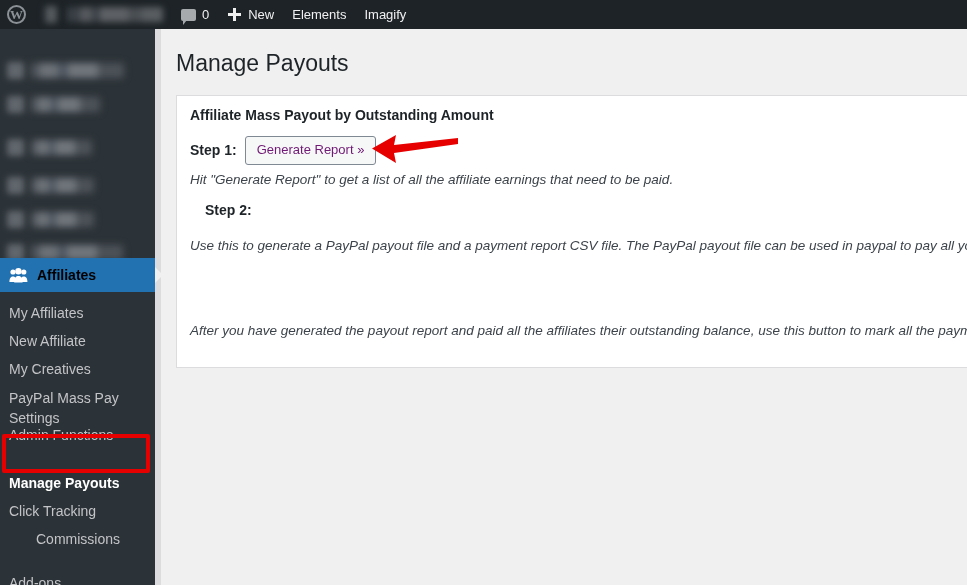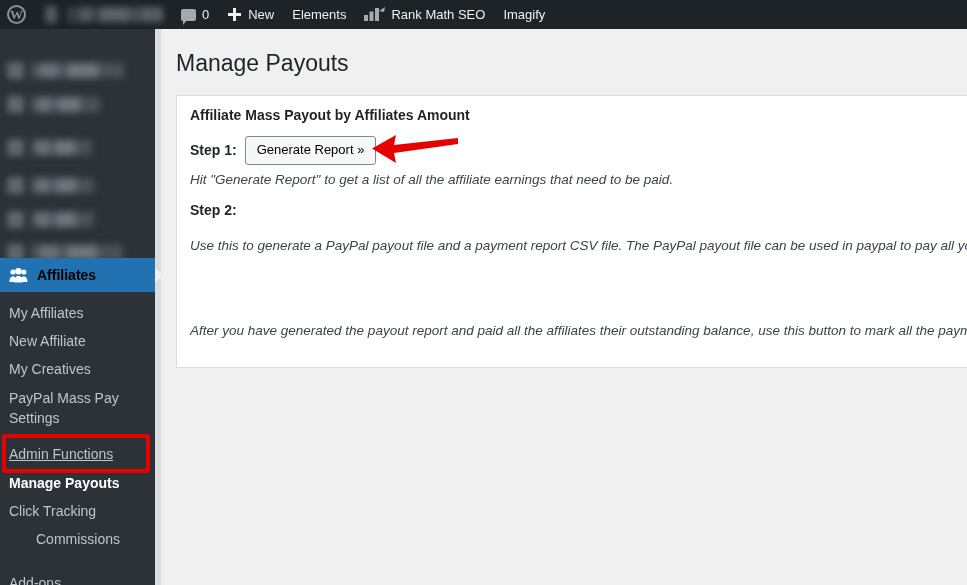--- a/index.html
+++ b/index.html
@@ -239,21 +239,21 @@
   }
   .step-label {
     font-size: 14px;
     font-weight: bold;
     color: #1d2327;
   }
   .step-button {
     background: #f6f7f7;
     border: 1px solid #7e8993;
     border-radius: 3px;
-    color: #000000;
+    color: #701a75;
     font-family: "Liberation Sans", sans-serif;
     font-size: 13px;
     padding: 5px 11px 6px;
     line-height: 1.2;
     cursor: pointer;
     white-space: nowrap;
   }
 
   .step-desc {
     position: absolute;
@@ -291,29 +291,20 @@
   <div class="ab-item">
     <span class="comment-bubble"></span>
     <span>0</span>
   </div>
   <div class="ab-item">
     <span class="plus-icon"></span>
     <span>New</span>
   </div>
   <div class="ab-item">
     <span>Elements</span>
-  </div>
-  <div class="ab-item">
-    <svg class="rank-math-icon" width="21" height="15" viewBox="0 0 21 15">
-      <rect x="0" y="8" width="4" height="6" fill="#a7aaad"></rect>
-      <rect x="5.5" y="4.5" width="4" height="9.5" fill="#a7aaad"></rect>
-      <rect x="11" y="1" width="4" height="13" fill="#a7aaad"></rect>
-      <path d="M15 4 L21 0 L20 5 Z" fill="#a7aaad"></path>
-    </svg>
-    <span>Rank Math SEO</span>
   </div>
   <div class="ab-item">
     <span>Imagify</span>
   </div>
 </div>
 
 <div id="sidebar">
   <div id="sidebar-blurred-items">
       <div class="menu-blur-row" style="top: 25px;">
         <span class="blur-icon"></span>
@@ -362,21 +353,21 @@
       </div>
       <div class="submenu-item" style="top: 326px;">
         <span>My Creatives</span>
       </div>
       <div class="submenu-item" style="top: 355px;">
         <span>PayPal Mass Pay</span>
       </div>
       <div class="submenu-item" style="top: 375px;">
         <span>Settings</span>
       </div>
-      <div class="submenu-item" style="top: 411px; text-decoration: underline;">
+      <div class="submenu-item" style="top: 392px;">
         <span>Admin Functions</span>
       </div>
       <div class="submenu-item current" style="top: 440px;">
         <span>Manage Payouts</span>
       </div>
       <div class="submenu-item" style="top: 468px;">
         <span>Click Tracking</span>
       </div>
       <div class="submenu-item" style="top: 496px; padding-left: 36px;">
         <span>Commissions</span>
@@ -388,29 +379,29 @@
 </div>
 
 <div id="payouts-highlight"></div>
 <div id="sidebar-divider"></div>
 
 <div id="content">
 
   <h1 id="page-title">Manage Payouts</h1>
 
   <div id="payout-panel">
-    <div id="panel-heading">Affiliate Mass Payout by Affiliates Amount</div>
+    <div id="panel-heading">Affiliate Mass Payout by Outstanding Amount</div>
 
     <div class="step-row" style="top:40px;">
       <span class="step-label">Step 1:</span>
       <button class="step-button">Generate Report »</button>
     </div>
     <div class="step-desc" style="top:74px;">Hit "Generate Report" to get a list of all the affiliate earnings that need to be paid.</div>
 
-    <div class="step-row" style="top:106px;">
+    <div class="step-row" style="top:106px;margin-left:15px;">
       <span class="step-label">Step 2:</span>
     </div>
     <div class="step-desc wrap" style="top:140px;">
       <span>Use this to generate a PayPal payout file and a payment report CSV file. The PayPal payout file can be used in paypal to pay all your affiliates at once. Please read </span>
     </div>
 
     <div class="step-desc" style="top:225px;">After you have generated the payout report and paid all the affiliates their outstanding balance, use this button to mark all the payments as paid.</div>
   </div>
 </div>
 

